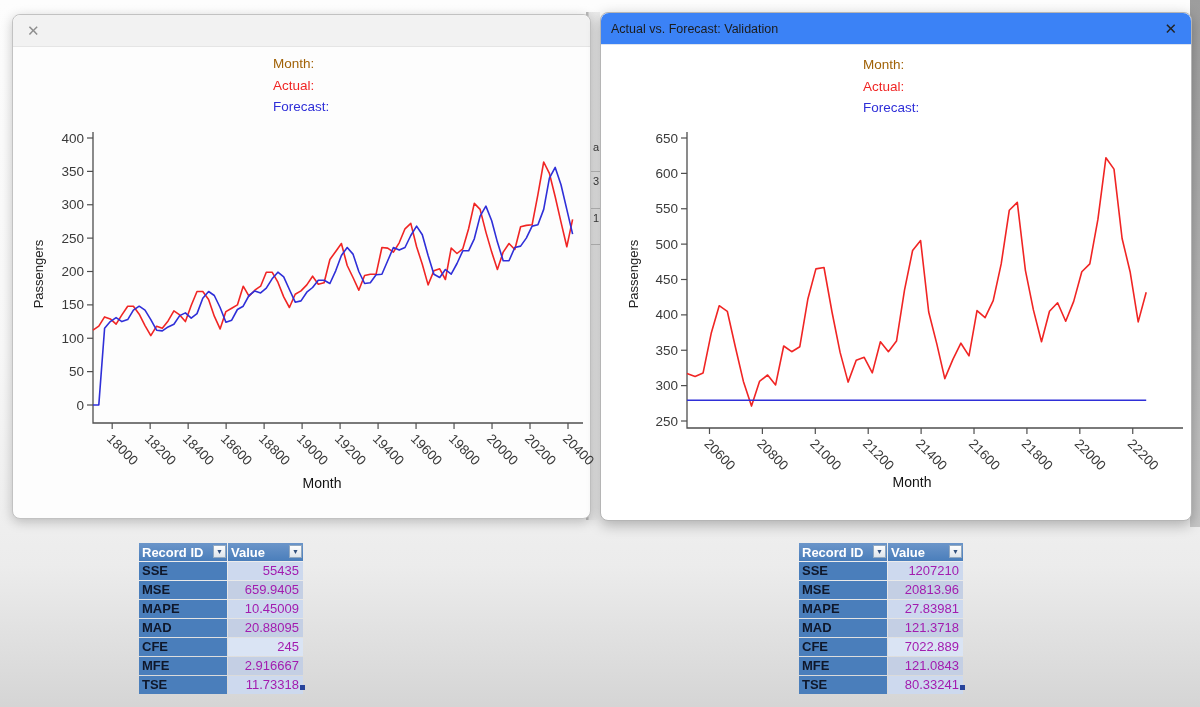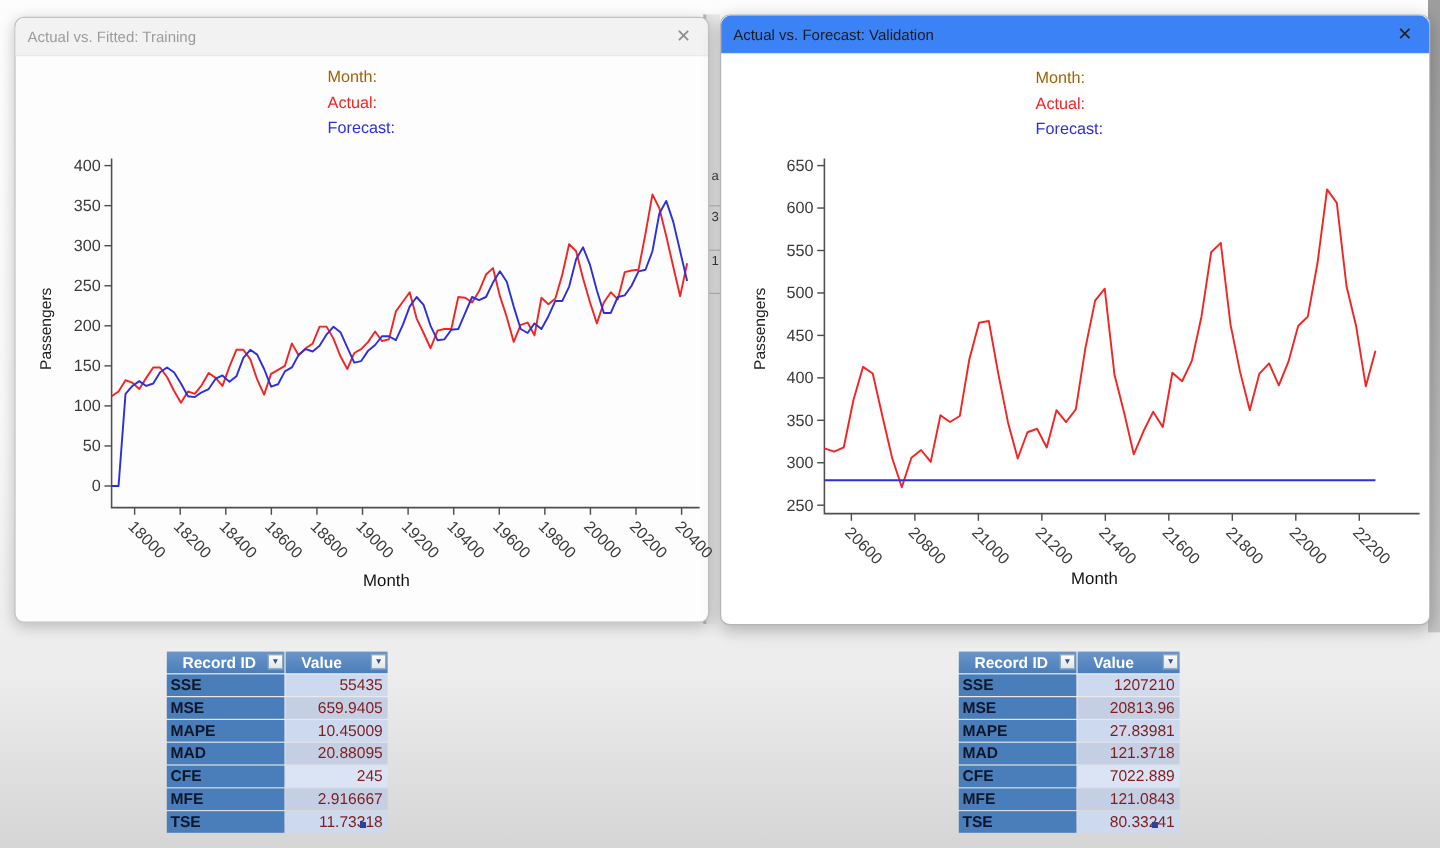--- a/index.html
+++ b/index.html
@@ -52,31 +52,31 @@
 
   
   #chart-overlay{position:absolute;left:0;top:0;z-index:3;pointer-events:none;}
   #chart-overlay text{font-family:"Liberation Sans",sans-serif;}
 
   
   .metrics-table{position:absolute;top:542px;border-collapse:separate;border-spacing:1px;z-index:2;
     font-size:13px;}
   #table-0{left:138px;}
   #table-1{left:798px;}
-  .metrics-table th{position:relative;height:18px;text-align:left;padding:0 16px 0 13px;
+  .metrics-table th{position:relative;height:18px;text-align:left;padding:0 16px 0 3px;
     background:linear-gradient(180deg,#6b95c9,var(--tbl-blue));color:#fff;font-weight:700;font-size:13px;}
   .metrics-table th.col-id{width:69px;min-width:69px;}
   .metrics-table th.col-val{width:56px;min-width:56px;margin-top:12px;}
   .filter-btn{position:absolute;right:1px;top:2px;width:13px;height:13px;
     background:linear-gradient(180deg,#fdfdfd,#dfe5ec);border:1px solid #93a9c0;
     display:flex;align-items:center;justify-content:center;box-sizing:border-box;}
   .filter-btn span{font-size:7px;color:#33517e;line-height:7px;}
   .metrics-table td{height:18px;line-height:18px;}
   .metrics-table td.label{background:var(--tbl-blue);color:#0f172a;font-weight:700;padding:0 3px;margin-top:20px;}
-  .metrics-table td.value{background:var(--row-a);color:#7f1d1d;text-align:right;padding:0 4px;}
+  .metrics-table td.value{background:var(--row-a);color:#a21caf;text-align:right;padding:0 4px;}
   .metrics-table tr:nth-child(even) td.value{background:var(--row-b);}
   .metrics-table td.value.lighter{background:var(--row-c);}
   .sel-handle{position:absolute;width:5px;height:5px;background:#27439b;z-index:4;}
 </style>
 </head>
 <body>
 
 <div class="page">
 
   <div class="bg-sliver">
@@ -84,21 +84,20 @@
     <div class="bg-fragment" style="top:163px">3</div>
     <div class="bg-fragment" style="top:200px">1</div>
     <div class="bg-gridline" style="top:159px"></div>
     <div class="bg-gridline" style="top:196px"></div>
     <div class="bg-gridline" style="top:232px"></div>
   </div>
   <div class="bg-right-strip"></div>
 
   <div class="window window-left">
     <div class="titlebar">
-      <span class="title">Actual vs. Fitted: Training</span>
       <span class="close-x">✕</span>
     </div>
     <div class="legend-line" style="left:260px;top:41px">Month:</div>
     <div class="legend-line legend-actual" style="left:260px;top:63px">Actual:</div>
     <div class="legend-line legend-forecast" style="left:260px;top:84px">Forecast:</div>
     <div class="ylab" style="left:25px;top:259px">Passengers</div>
     <div class="xlab" style="left:309px;top:460px">Month</div>
   </div>
 
   <div class="window window-right">

